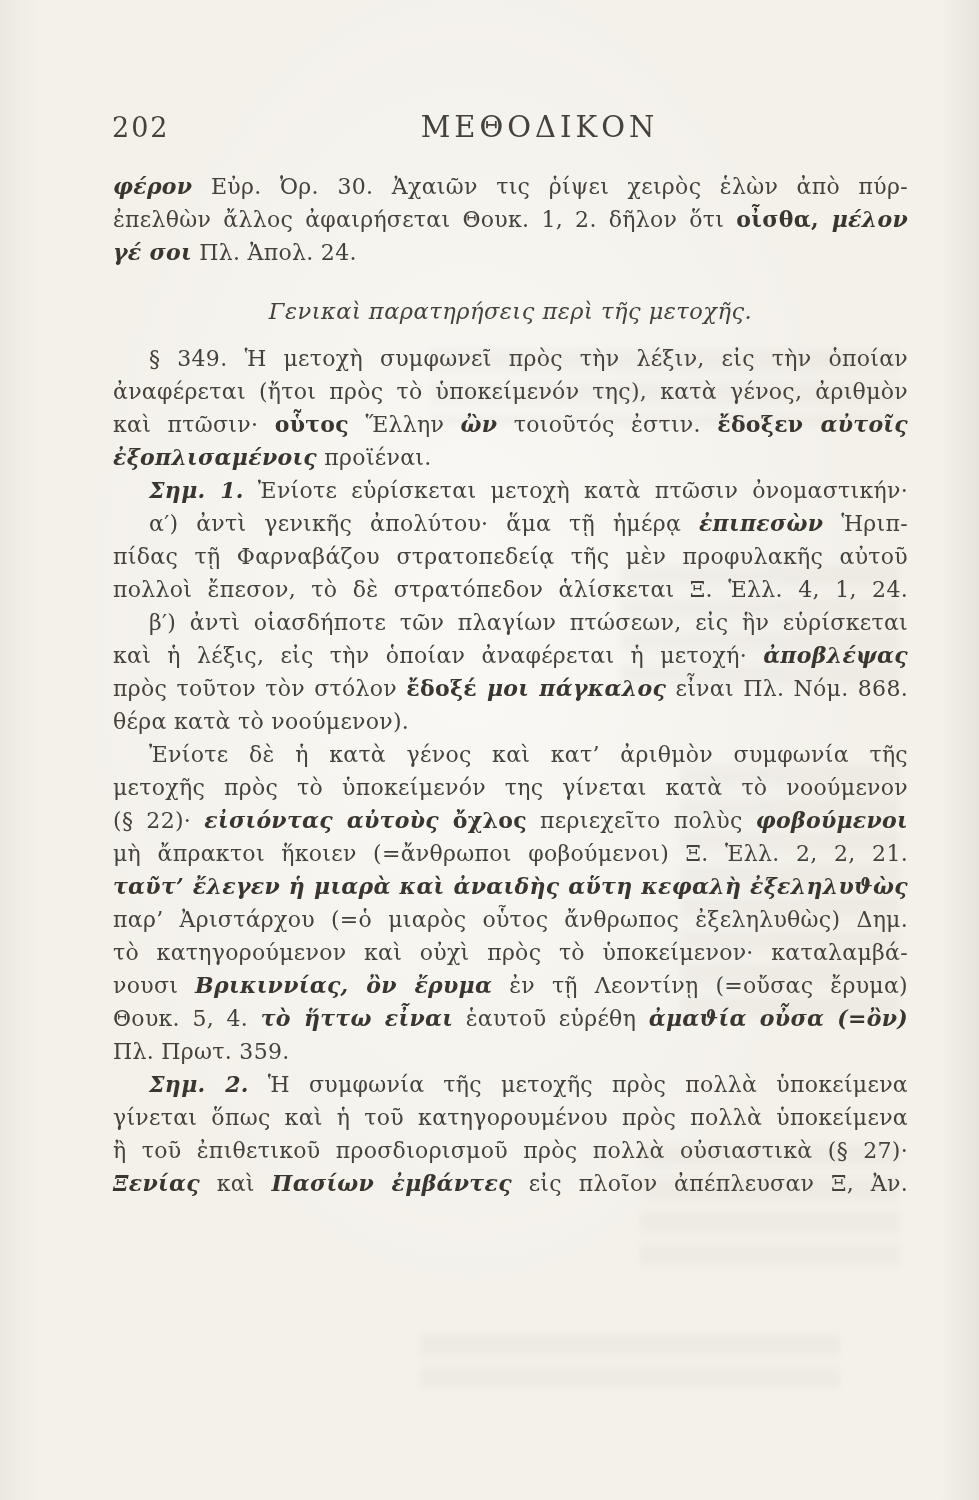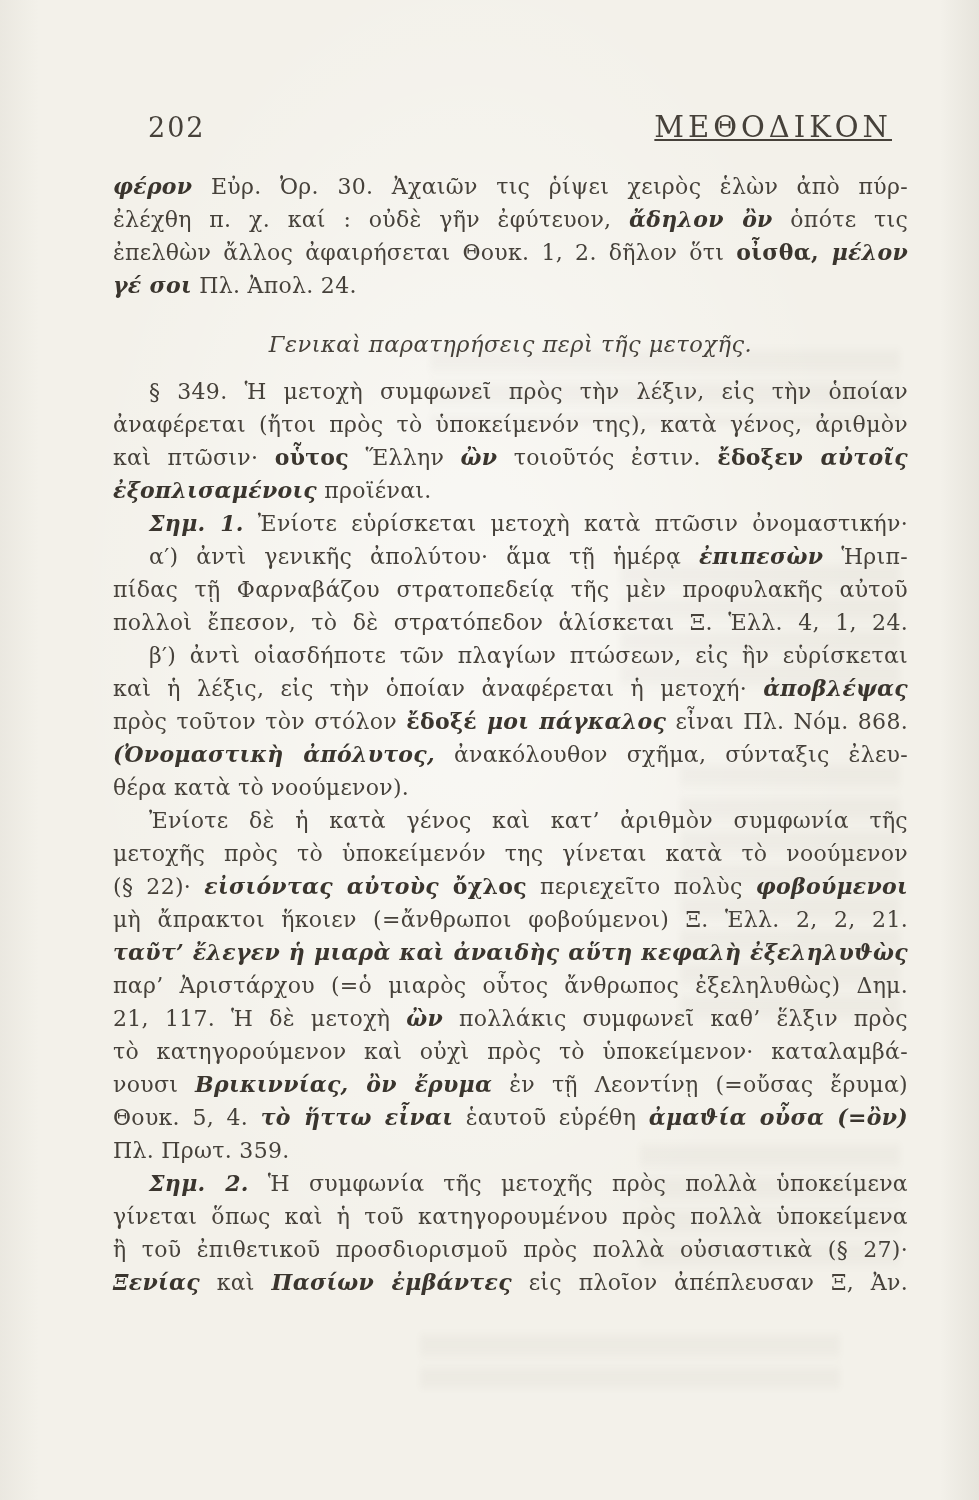--- a/index.html
+++ b/index.html
@@ -26,26 +26,26 @@
     filter:blur(3px);
     opacity:.08;
     background:repeating-linear-gradient(
       180deg,
       rgba(110,100,85,.0) 0px, rgba(110,100,85,.55) 9px,
       rgba(110,100,85,.55) 20px, rgba(110,100,85,.0) 33px);
     pointer-events:none;
   }
   .pg-num{
     position:absolute;left:112px;top:112px;
-    font-size:27px;letter-spacing:2px;margin-left:36px;
+    font-size:27px;letter-spacing:2px;
   }
   .running-head{
-    position:absolute;left:97px;top:110px;width:795px;
-    text-align:right;text-indent:58px;
-    font-size:29px;letter-spacing:4px;text-decoration:underline;
+    position:absolute;left:113px;top:110px;width:795px;
+    text-align:center;text-indent:58px;
+    font-size:29px;letter-spacing:4px;
   }
   .body-text{
     position:absolute;left:113px;top:170px;width:795px;
     font-size:22px;line-height:33px;letter-spacing:.3px;
   }
   .line{height:33px;text-align:left;white-space:normal;}
   .line.just{text-align:justify;text-align-last:justify;}
   .line.indent{padding-left:36px;}
   .section-heading{
     height:33px;margin:26px 0 14px 0;
@@ -66,44 +66,41 @@
   <div class="smudge" style="left:620px;top:560px;width:280px;height:130px;"></div>
   <div class="smudge" style="left:680px;top:760px;width:220px;height:260px;"></div>
   <div class="smudge" style="left:640px;top:1140px;width:260px;height:130px;"></div>
   <div class="smudge" style="left:420px;top:1330px;width:420px;height:60px;"></div>
 
   <div class="pg-num">202</div>
   <div class="running-head">ΜΕΘΟΔΙΚΟΝ</div>
 
   <div class="body-text" id="body-text">
       <div class="line just"><span class="s-bi">φέρον</span><span class="s-r"> Εὐρ. Ὀρ. 30. Ἀχαιῶν τις ῥίψει χειρὸς ἑλὼν ἀπὸ πύρ-</span></div>
-      <div class="line just"><span class="s-r">ἐλέχθη π. χ. καί : οὐδὲ γῆν ἐφύτευον, </span><span class="s-bi">ἄδηλον ὂν</span><span class="s-r"> ὁπότε τις</span></div>
       <div class="line just"><span class="s-r">ἐπελθὼν ἄλλος ἀφαιρήσεται Θουκ. 1, 2. δῆλον ὅτι </span><span class="s-b">οἶσθα, </span><span class="s-bi">μέλον</span></div>
       <div class="line"><span class="s-bi">γέ σοι</span><span class="s-r"> Πλ. Ἀπολ. 24.</span></div>
       <div class="section-heading">Γενικαὶ παρατηρήσεις περὶ τῆς μετοχῆς.</div>
       <div class="line indent just"><span class="s-r">§ 349. Ἡ μετοχὴ συμφωνεῖ πρὸς τὴν λέξιν, εἰς τὴν ὁποίαν</span></div>
       <div class="line just"><span class="s-r">ἀναφέρεται (ἤτοι πρὸς τὸ ὑποκείμενόν της), κατὰ γένος, ἀριθμὸν</span></div>
       <div class="line just"><span class="s-r">καὶ πτῶσιν· </span><span class="s-b">οὗτος</span><span class="s-r"> Ἕλλην </span><span class="s-bi">ὢν</span><span class="s-r"> τοιοῦτός ἐστιν. </span><span class="s-b">ἔδοξεν </span><span class="s-bi">αὐτοῖς</span></div>
       <div class="line"><span class="s-bi">ἐξοπλισαμένοις</span><span class="s-r"> προϊέναι.</span></div>
       <div class="line indent just"><span class="s-bi">Σημ. 1.</span><span class="s-r"> Ἐνίοτε εὑρίσκεται μετοχὴ κατὰ πτῶσιν ὀνομαστικήν·</span></div>
       <div class="line indent just"><span class="s-r">α′) ἀντὶ γενικῆς ἀπολύτου· ἅμα τῇ ἡμέρᾳ </span><span class="s-bi">ἐπιπεσὼν</span><span class="s-r"> Ἡριπ-</span></div>
       <div class="line just"><span class="s-r">πίδας τῇ Φαρναβάζου στρατοπεδείᾳ τῆς μὲν προφυλακῆς αὐτοῦ</span></div>
       <div class="line just"><span class="s-r">πολλοὶ ἔπεσον, τὸ δὲ στρατόπεδον ἁλίσκεται Ξ. Ἑλλ. 4, 1, 24.</span></div>
       <div class="line indent just"><span class="s-r">β′) ἀντὶ οἱασδήποτε τῶν πλαγίων πτώσεων, εἰς ἣν εὑρίσκεται</span></div>
       <div class="line just"><span class="s-r">καὶ ἡ λέξις, εἰς τὴν ὁποίαν ἀναφέρεται ἡ μετοχή· </span><span class="s-bi">ἀποβλέψας</span></div>
       <div class="line just"><span class="s-r">πρὸς τοῦτον τὸν στόλον </span><span class="s-b">ἔδοξέ </span><span class="s-bi">μοι πάγκαλος</span><span class="s-r"> εἶναι Πλ. Νόμ. 868.</span></div>
-      <div class="line just"><span class="s-bi">(Ὀνομαστικὴ ἀπόλυτος,</span><span class="s-r"> ἀνακόλουθον σχῆμα, σύνταξις ἐλευ-</span></div>
       <div class="line"><span class="s-r">θέρα κατὰ τὸ νοούμενον).</span></div>
       <div class="line indent just"><span class="s-r">Ἐνίοτε δὲ ἡ κατὰ γένος καὶ κατ’ ἀριθμὸν συμφωνία τῆς</span></div>
       <div class="line just"><span class="s-r">μετοχῆς πρὸς τὸ ὑποκείμενόν της γίνεται κατὰ τὸ νοούμενον</span></div>
       <div class="line just"><span class="s-r">(§ 22)· </span><span class="s-bi">εἰσιόντας αὐτοὺς </span><span class="s-b">ὄχλος</span><span class="s-r"> περιεχεῖτο πολὺς </span><span class="s-bi">φοβούμενοι</span></div>
       <div class="line just"><span class="s-r">μὴ ἄπρακτοι ἥκοιεν (=ἄνθρωποι φοβούμενοι) Ξ. Ἑλλ. 2, 2, 21.</span></div>
       <div class="line just"><span class="s-bi">ταῦτ’ ἔλεγεν ἡ μιαρὰ καὶ ἀναιδὴς αὕτη κεφαλὴ ἐξεληλυϑὼς</span></div>
       <div class="line just"><span class="s-r">παρ’ Ἀριστάρχου (=ὁ μιαρὸς οὗτος ἄνθρωπος ἐξεληλυθὼς) Δημ.</span></div>
-      <div class="line just"><span class="s-r">21, 117. Ἡ δὲ μετοχὴ </span><span class="s-bi">ὢν</span><span class="s-r"> πολλάκις συμφωνεῖ καθ’ ἕλξιν πρὸς</span></div>
       <div class="line just"><span class="s-r">τὸ κατηγορούμενον καὶ οὐχὶ πρὸς τὸ ὑποκείμενον· καταλαμβά-</span></div>
       <div class="line just"><span class="s-r">νουσι </span><span class="s-bi">Βρικιννίας, ὂν ἔρυμα</span><span class="s-r"> ἐν τῇ Λεοντίνῃ (=οὔσας ἔρυμα)</span></div>
       <div class="line just"><span class="s-r">Θουκ. 5, 4. </span><span class="s-bi">τὸ ἥττω εἶναι</span><span class="s-r"> ἑαυτοῦ εὑρέθη </span><span class="s-bi">ἀμαϑία οὖσα (=ὂν)</span></div>
       <div class="line"><span class="s-r">Πλ. Πρωτ. 359.</span></div>
       <div class="line indent just"><span class="s-bi">Σημ. 2.</span><span class="s-r"> Ἡ συμφωνία τῆς μετοχῆς πρὸς πολλὰ ὑποκείμενα</span></div>
       <div class="line just"><span class="s-r">γίνεται ὅπως καὶ ἡ τοῦ κατηγορουμένου πρὸς πολλὰ ὑποκείμενα</span></div>
       <div class="line just"><span class="s-r">ἢ τοῦ ἐπιθετικοῦ προσδιορισμοῦ πρὸς πολλὰ οὐσιαστικὰ (§ 27)·</span></div>
       <div class="line just"><span class="s-bi">Ξενίας</span><span class="s-r"> καὶ </span><span class="s-bi">Πασίων ἐμβάντες</span><span class="s-r"> εἰς πλοῖον ἀπέπλευσαν Ξ, Ἀν.</span></div>
     </div>
 </div>

